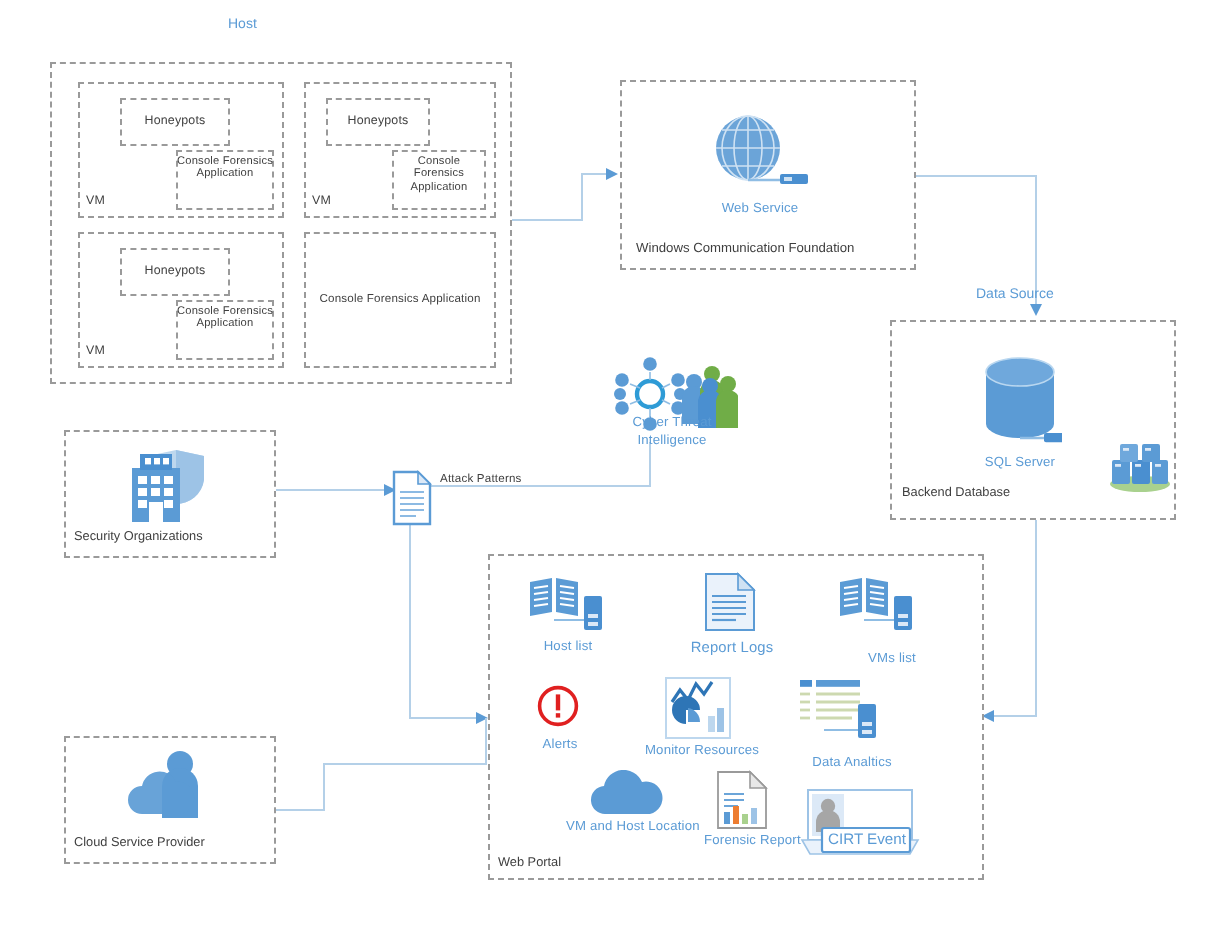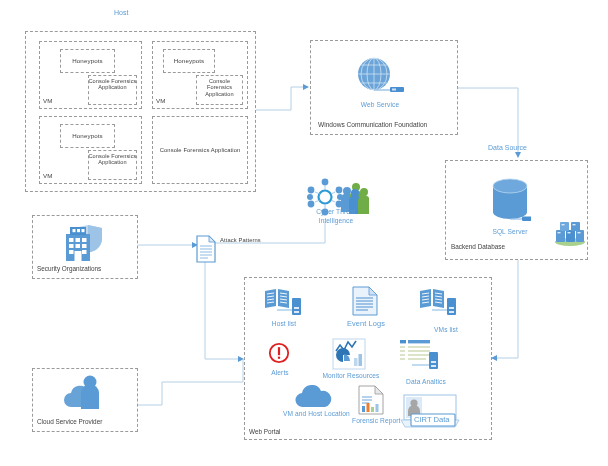--- a/index.html
+++ b/index.html
@@ -244,21 +244,21 @@
       <path d="M17,1 L25,9 L17,9 Z" fill="#cfe2f3" stroke="#5b9bd5" stroke-width=".8"></path>
       <g stroke="#5b9bd5" stroke-width="1.1">
         <line x1="4" y1="12" x2="21" y2="12"></line>
           <line x1="4" y1="15" x2="21" y2="15"></line>
         <line x1="4" y1="18" x2="21" y2="18"></line>
           <line x1="4" y1="21" x2="21" y2="21"></line>
         <line x1="4" y1="24" x2="16" y2="24"></line>
       </g>
     </svg>
   </div>
-  <div class="lbl blue ctr" style="left:338px;top:320px;width:56px;font-size:7.4px;">Event Logs</div>
+  <div class="lbl blue ctr" style="left:338px;top:320px;width:56px;font-size:7.4px;">Report Logs</div>
 
   <div class="icon" style="left:418px;top:286px;width:40px;height:30px;">
     <svg viewBox="0 0 40 30" width="40" height="30">
       <g fill="#5b9bd5">
         <path d="M2,5 L13,3 L13,20 L2,22 Z"></path>
           <path d="M26,5 L15,3 L15,20 L26,22 Z"></path>
       </g>
       <g stroke="#ffffff" stroke-width=".9">
         <line x1="4" y1="8" x2="11" y2="7"></line>
           <line x1="4" y1="11" x2="11" y2="10"></line>
@@ -347,17 +347,17 @@
   <div class="icon" style="left:400px;top:394px;width:60px;height:36px;">
     <svg viewBox="0 0 60 36" width="60" height="36">
       <rect x="4" y="1" width="52" height="25" fill="#ffffff" stroke="#9dc3e6" stroke-width="1"></rect>
       <rect x="6" y="3" width="16" height="21" fill="#dce9f7"></rect>
       <circle cx="14" cy="9" r="3.6" fill="#a6a6a6"></circle>
       <path d="M8,22 L8,17 a6,6 0 0 1 12,0 L20,22 Z" fill="#a6a6a6"></path>
       <path d="M1,26 L59,26 L55,33 L5,33 Z" fill="#eaf2fb" stroke="#9dc3e6" stroke-width=".8"></path>
       <rect x="11" y="20" width="44" height="12" rx="1" fill="#ffffff" stroke="#5b9bd5" stroke-width="1.1"></rect>
     </svg>
   </div>
-  <div class="biglbl" style="left:414px;top:415px;">CIRT Data</div>
+  <div class="biglbl" style="left:414px;top:415px;">CIRT Event</div>
 
   <div class="corner-lbl" style="left:249px;top:428px;font-size:6.4px;">Web Portal</div>
 
 </div>
 
 </body></html>

